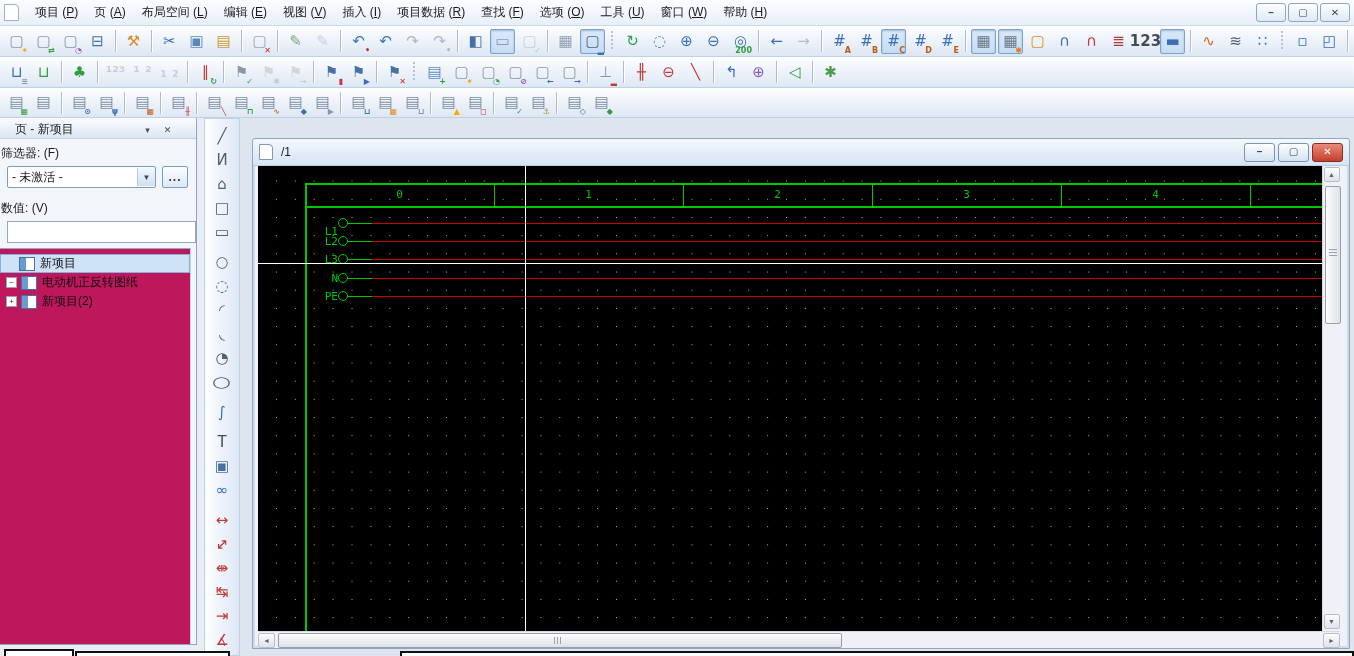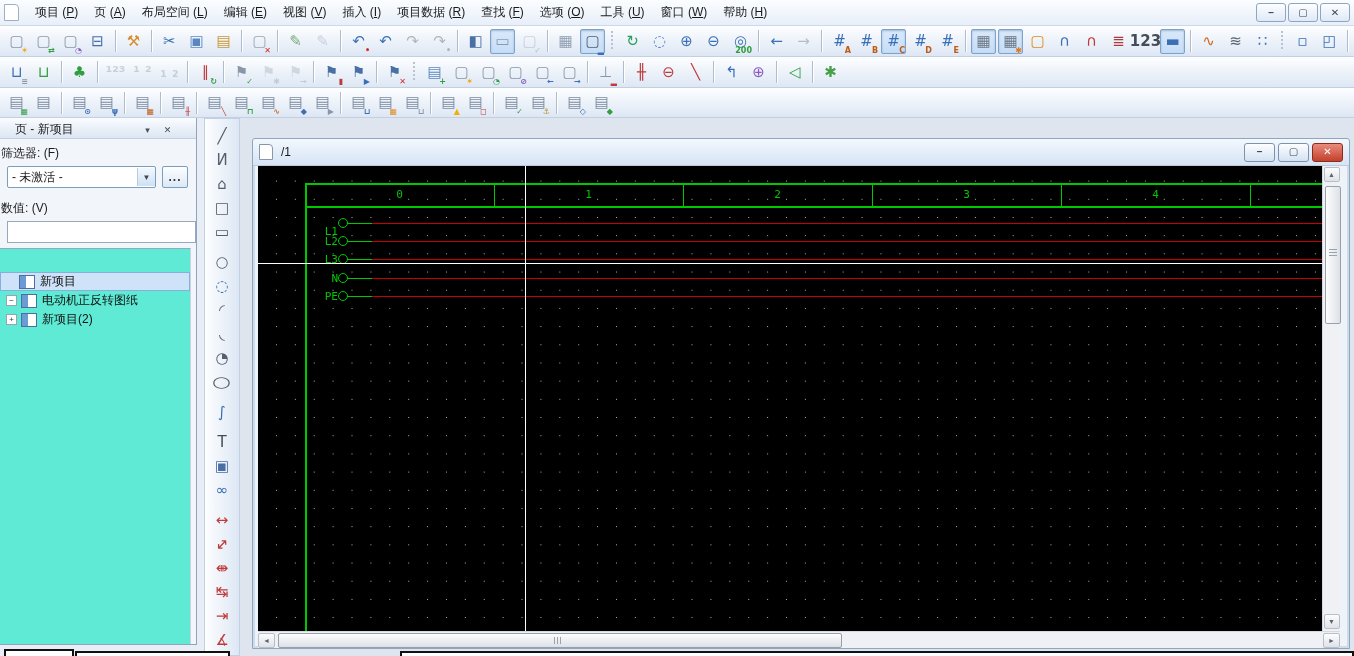--- a/index.html
+++ b/index.html
@@ -50,22 +50,22 @@
   .combo{flex:1;height:20px;border:1px solid #7b9ebd;background:#fff;display:flex;align-items:center;
     border-radius:2px;}
   .combo .val{flex:1;padding-left:4px;color:#222;}
   .combo .arrow{width:17px;height:18px;border-left:1px solid #b9cbdd;
     background:linear-gradient(#f2f8fe,#cfe0f3);display:flex;align-items:center;justify-content:center;
     font-size:8px;color:#3c4856;}
   .more-btn{width:24px;height:20px;border:1px solid #7b9ebd;border-radius:2px;
     background:linear-gradient(#fdfeff,#dce8f6);display:flex;align-items:center;justify-content:center;
     color:#333;font-weight:bold;letter-spacing:1px;}
   .text-input{width:183px;height:18px;border:1px solid #98a8bc;background:#fff;margin-left:1px;}
-  #tree{position:absolute;left:0;top:130px;width:190px;bottom:0;background:#5eead4;
-    border-top:1px solid #98a8bc;border-right:1px solid #c9d4e2;padding-top:23px;overflow:hidden;}
+  #tree{position:absolute;left:0;top:130px;width:190px;bottom:0;background:#be185d;
+    border-top:1px solid #98a8bc;border-right:1px solid #c9d4e2;padding-top:5px;overflow:hidden;}
   .tree-row{height:19px;display:flex;align-items:center;padding-left:6px;white-space:nowrap;
     color:#111;}
   .tree-row.lvl1{padding-left:38px;}
   .tree-row.selected{background:#cfe3f8;box-shadow:inset 0 0 0 1px #88aede;}
   .tree-row.bold{font-weight:bold;}
   .expander{width:9px;height:9px;border:1px solid #98a4b4;background:#fff;display:inline-flex;
     align-items:center;justify-content:center;font-size:8px;line-height:1;color:#333;margin-right:4px;flex:0 0 auto;}
   .expander.none{border:none;background:transparent;}
   .proj-icon{width:14px;height:12px;border:1px solid #4a6fa5;background:#fff;position:relative;
     margin-right:5px;flex:0 0 auto;}

